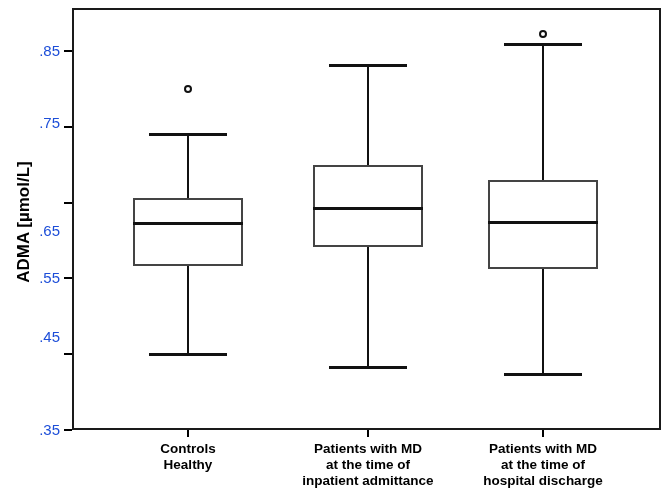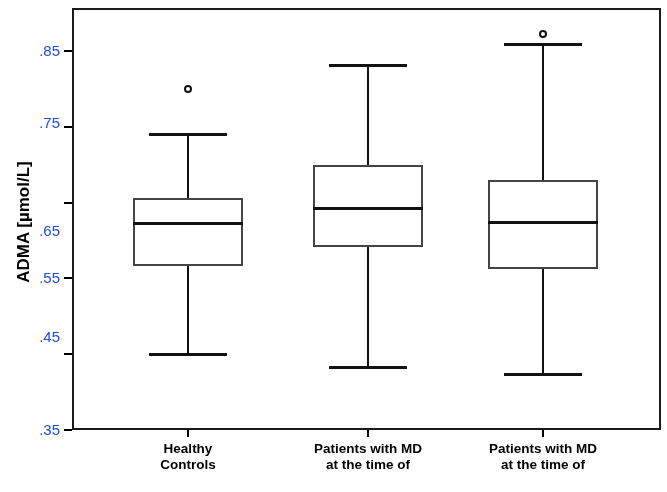--- a/index.html
+++ b/index.html
@@ -159,26 +159,28 @@
       </div>
     </div>
 
   <div id="xtick-marks">
       <div class="xtick-mark" style="left: 187px;"></div>
       <div class="xtick-mark" style="left: 367px;"></div>
       <div class="xtick-mark" style="left: 542px;"></div>
     </div>
   <div id="xlabels">
       <div class="xlabel" style="left: 78px; top: 441px; width: 220px;">
+        <div>Controls</div>
         <div>Healthy</div>
-        <div>Controls</div>
       </div>
       <div class="xlabel" style="left: 258px; top: 441px; width: 220px;">
         <div>Patients with MD</div>
         <div>at the time of</div>
+        <div>inpatient admittance</div>
       </div>
       <div class="xlabel" style="left: 433px; top: 441px; width: 220px;">
         <div>Patients with MD</div>
         <div>at the time of</div>
+        <div>hospital discharge</div>
       </div>
     </div>
 
 </div>
 
 </body></html>

